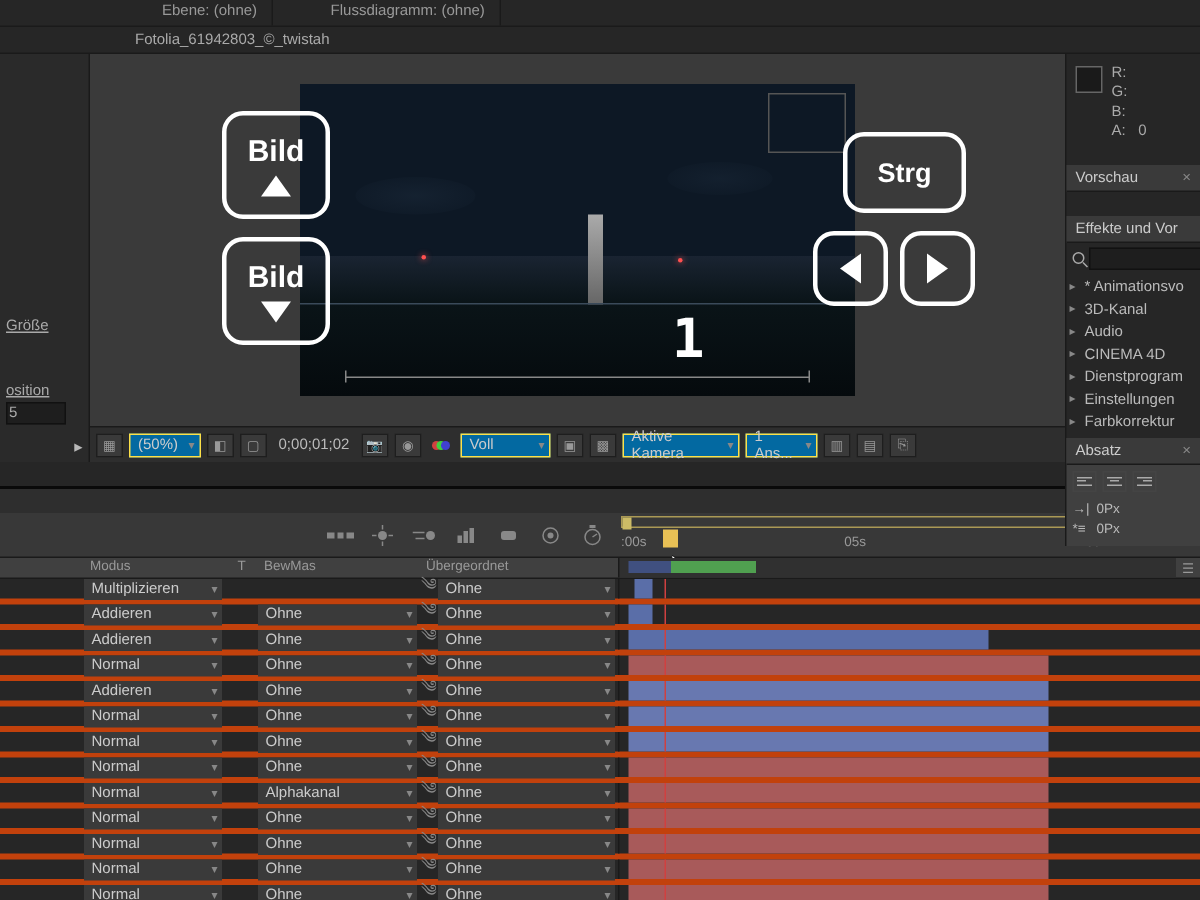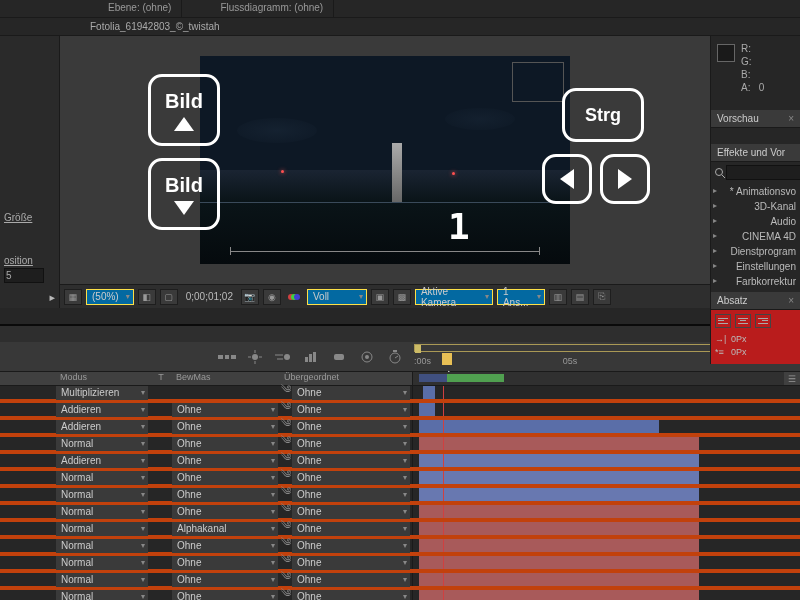--- a/index.html
+++ b/index.html
@@ -47,21 +47,21 @@
 
 .right-col { width: 90px; border-left: 1px solid #1a1a1a; display: flex; flex-direction: column; }
 .right-col .rgb { padding: 6px 6px 2px; font-size: 10px; color: #aaa; display: flex; }
 .right-col .rgb .swatch { width: 18px; height: 18px; border: 1px solid #666; background: #1a1a1a; margin-right: 6px; margin-top: 2px; }
 .right-col .rgb .vals div { line-height: 13px; }
 .panel-tab { background: #3a3a3a; border-bottom: 1px solid #1a1a1a; padding: 3px 6px; font-size: 10px; color: #ccc; display: flex; justify-content: space-between; }
 .panel-tab .x { color: #888; }
 .right-col .search { display: flex; padding: 3px; }
 .right-col .search .mag { width: 16px; height: 16px; display:flex; align-items:center; justify-content:center; }
 .right-col .search input { flex:1; background:#1e1e1e; border:1px solid #111; height:15px; }
-.effects-list { flex:1; overflow:hidden;text-align:right; }
+.effects-list { flex:1; overflow:hidden; }
 .effects-list .item { padding: 2px 4px 2px 12px; font-size: 10px; color: #bbb; position: relative; white-space: nowrap; overflow: hidden; }
 .effects-list .item::before { content:'▸'; position:absolute; left:2px; font-size:8px; color:#888; }
 
 .viewer-toolbar { height: 24px; background: #2e2e2e; border-top: 1px solid #1a1a1a; display: flex; align-items: center; padding: 0 4px; gap: 4px; }
 .viewer-toolbar .btn { width: 18px; height: 16px; background: #3a3a3a; border: 1px solid #1e1e1e; display:flex; align-items:center; justify-content:center; font-size:9px; color:#999; }
 .viewer-toolbar .dd { background: #0369a1; border: 1px solid #fde047; height: 16px; padding: 0 14px 0 5px; font-size: 10px; color: #ccc; position: relative; display:flex; align-items:center; }
 .viewer-toolbar .dd::after { content:'▾'; position:absolute; right:3px; font-size:8px; color:#888; }
 .viewer-toolbar .tc { font-size: 10px; color: #bbb; padding: 0 4px; }
 
 .timeline-panel { border-top: 2px solid #0a0a0a; margin-top: 16px; }
@@ -93,21 +93,21 @@
 .tl-row .dd2::after { content:'▾'; position:absolute; right:3px; font-size:8px; color:#888; }
 .tl-row .c2 { width: 94px; }
 .tl-row .c3 { width: 22px; display:flex; justify-content:center; }
 .tl-row .c4 { width: 108px; display:flex; align-items:center; }
 .tl-row .c5 { width: 132px; display:flex; align-items:center; }
 .tl-row .c5 .at { width:12px; text-align:center; color:#888; }
 .tl-row .c6 { flex:1; height:100%; position:relative; border-left:1px solid #1a1a1a; }
 .tl-row .bar { position:absolute; top:0; bottom:0; }
 .tl-row .cti { position:absolute; left:30px; top:0; bottom:0; width:1px; background:#d04040; }
 
-.right-below { position:absolute; right:0; top:292px; width:90px; border-left:1px solid #1a1a1a; background:#b91c1c; }
+.right-below { position:absolute; right:0; top:292px; width:90px; border-left:1px solid #1a1a1a; background:#404040; }
 .absatz-body { padding:4px; }
 .absatz-body .align-row { display:flex; gap:4px; margin-bottom:6px; }
 .absatz-body .abtn { width:16px; height:14px; border:1px solid #444; display:flex; flex-direction:column; justify-content:space-around; padding:2px; }
 .absatz-body .abtn span { height:1px; background:#aaa; }
 .absatz-body .indent { display:flex; align-items:center; font-size:9px; color:#bbb; margin:3px 0; }
 .absatz-body .indent .ic { width:16px; }
 
 svg { display:block; }
 </style>
 </head>

